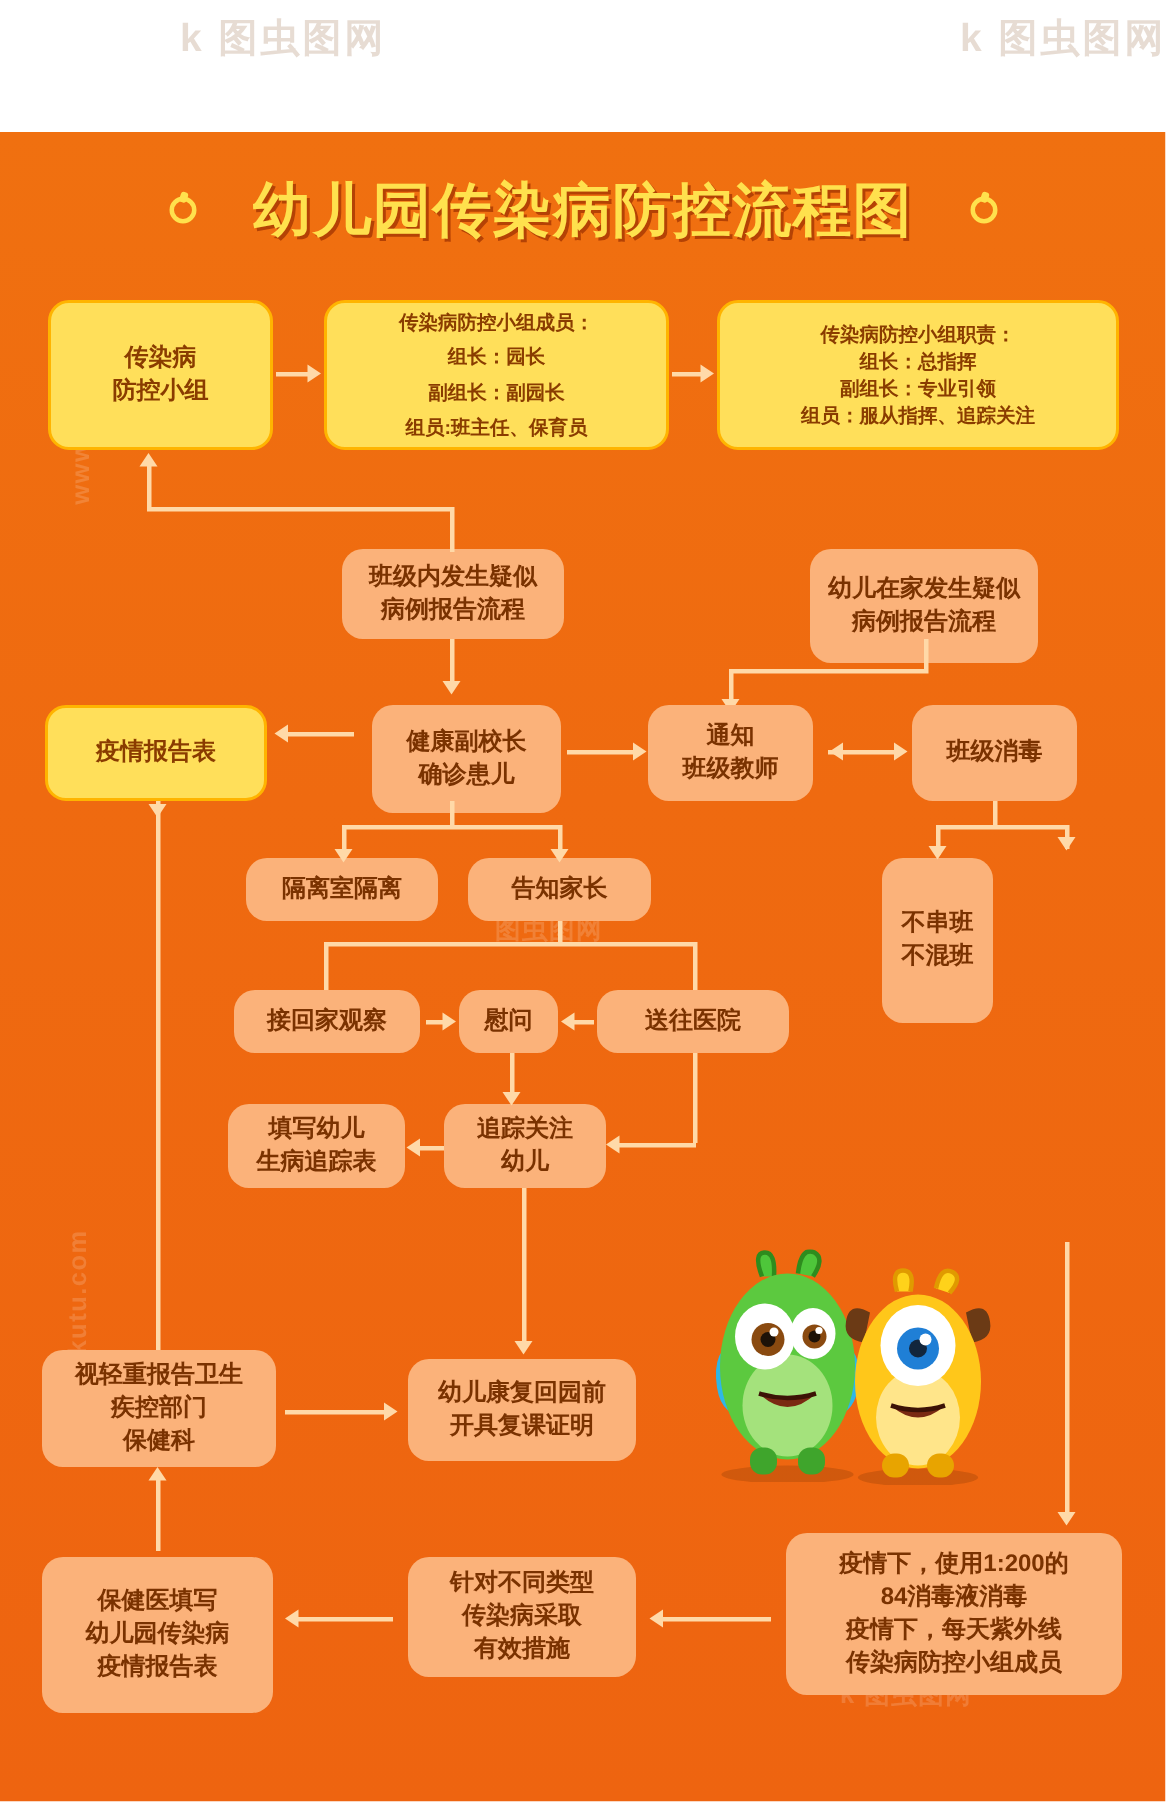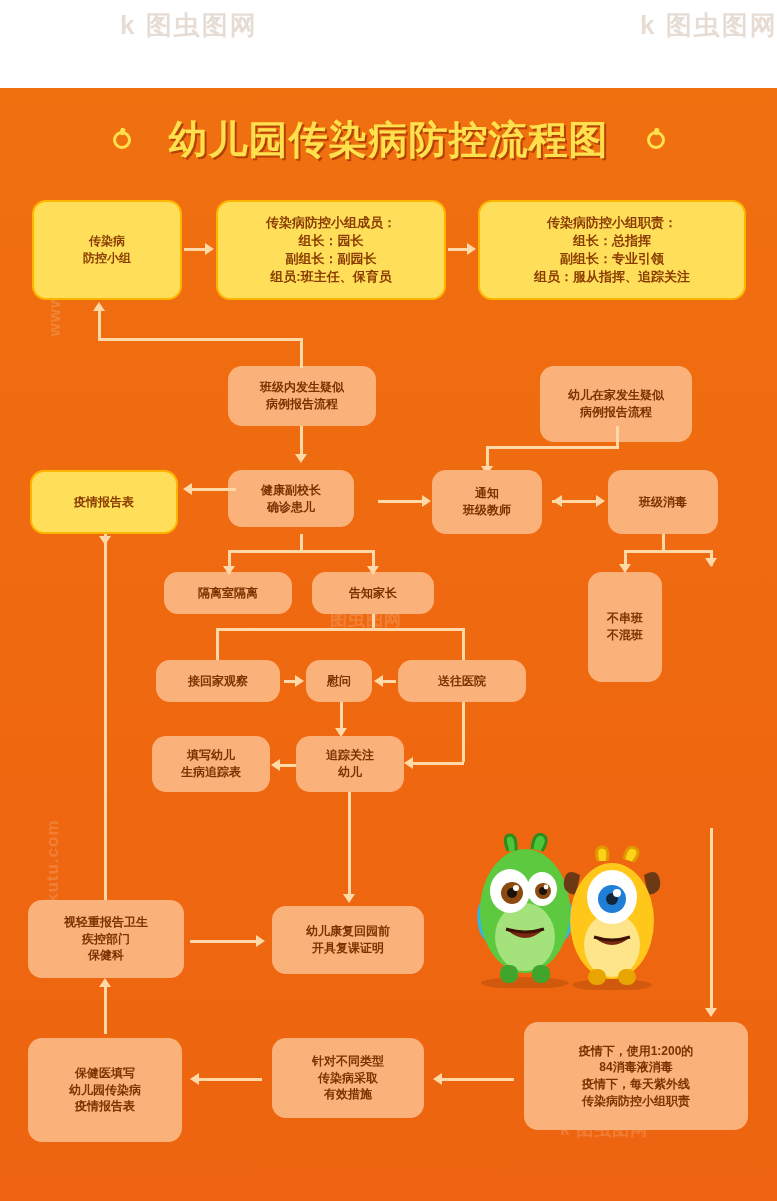--- a/index.html
+++ b/index.html
@@ -43,21 +43,21 @@
     background:#ffe14d;border-radius:2px;transform:rotate(18deg);
   }
 
   
   .box{
     position:absolute;box-sizing:border-box;
     border-radius:14px;
     display:flex;flex-direction:column;align-items:center;justify-content:center;
     text-align:center;
     color:#7a3200;
-    font-size:12px;line-height:1.38;font-weight:bold;
+    font-size:16px;line-height:1.38;font-weight:bold;
     padding:4px 6px;
   }
   .box.yellow{background:#ffdf5a;border:2px solid #ffb400;color:#8a3c00;}
   .box.peach{background:#fbb27a;color:#7a3200;}
   .box .ln{display:block;white-space:nowrap;}
 
   
   .ln-h,.ln-v{position:absolute;background:#ffd9a8;}
   .ln-h{height:3px;}
   .ln-v{width:3px;}
@@ -91,21 +91,21 @@
     <span class="title-dot"></span>
     <span id="title-text">幼儿园传染病防控流程图</span>
     <span class="title-dot"></span>
   </div>
 
   <div class="box yellow" style="left:32px;top:112px;width:150px;height:100px;">
     <span class="ln">传染病</span>
     <span class="ln">防控小组</span>
   </div>
 
-  <div class="box yellow" style="left:216px;top:112px;width:230px;height:100px;font-size:13px;">
+  <div class="box yellow" style="left:216px;top:112px;width:230px;height:100px;font-size:13px;justify-content:space-between;">
     <span class="ln">传染病防控小组成员：</span>
     <span class="ln">组长：园长</span>
     <span class="ln">副组长：副园长</span>
     <span class="ln">组员:班主任、保育员</span>
   </div>
 
   <div class="box yellow" style="left:478px;top:112px;width:268px;height:100px;font-size:13px;">
     <span class="ln">传染病防控小组职责：</span>
     <span class="ln">组长：总指挥</span>
     <span class="ln">副组长：专业引领</span>
@@ -135,21 +135,21 @@
   <div class="arw d" style="left:295px;top:366px;"></div>
 
   <div class="ln-v" style="left:616px;top:338px;height:20px;"></div>
   <div class="ln-h" style="left:486px;top:358px;width:133px;"></div>
   <div class="ln-v" style="left:486px;top:358px;height:22px;"></div>
   <div class="arw d" style="left:481px;top:378px;"></div>
 
   <div class="box yellow" style="left:30px;top:382px;width:148px;height:64px;">
     <span class="ln">疫情报告表</span>
   </div>
-  <div class="box peach" style="left:228px;top:382px;width:126px;height:57px;">
+  <div class="box peach" style="left:248px;top:382px;width:126px;height:72px;">
     <span class="ln">健康副校长</span>
     <span class="ln">确诊患儿</span>
   </div>
   <div class="box peach" style="left:432px;top:382px;width:110px;height:64px;">
     <span class="ln">通知</span>
     <span class="ln">班级教师</span>
   </div>
   <div class="box peach" style="left:608px;top:382px;width:110px;height:64px;">
     <span class="ln">班级消毒</span>
   </div>
@@ -290,21 +290,21 @@
   </div>
   <div class="box peach" style="left:272px;top:950px;width:152px;height:80px;">
     <span class="ln">针对不同类型</span>
     <span class="ln">传染病采取</span>
     <span class="ln">有效措施</span>
   </div>
   <div class="box peach" style="left:524px;top:934px;width:224px;height:108px;">
     <span class="ln">疫情下，使用1:200的</span>
     <span class="ln">84消毒液消毒</span>
     <span class="ln">疫情下，每天紫外线</span>
-    <span class="ln">传染病防控小组职责</span>
+    <span class="ln">传染病防控小组成员</span>
   </div>
 
   <div class="ln-h" style="left:196px;top:990px;width:66px;"></div>
   <div class="arw l" style="left:190px;top:985px;"></div>
   <div class="ln-h" style="left:440px;top:990px;width:74px;"></div>
   <div class="arw l" style="left:433px;top:985px;"></div>
   <div class="ln-v" style="left:104px;top:896px;height:50px;"></div>
   <div class="arw u" style="left:99px;top:890px;"></div>
   <div class="ln-v" style="left:710px;top:740px;height:184px;"></div>
   <div class="arw d" style="left:705px;top:920px;"></div>

